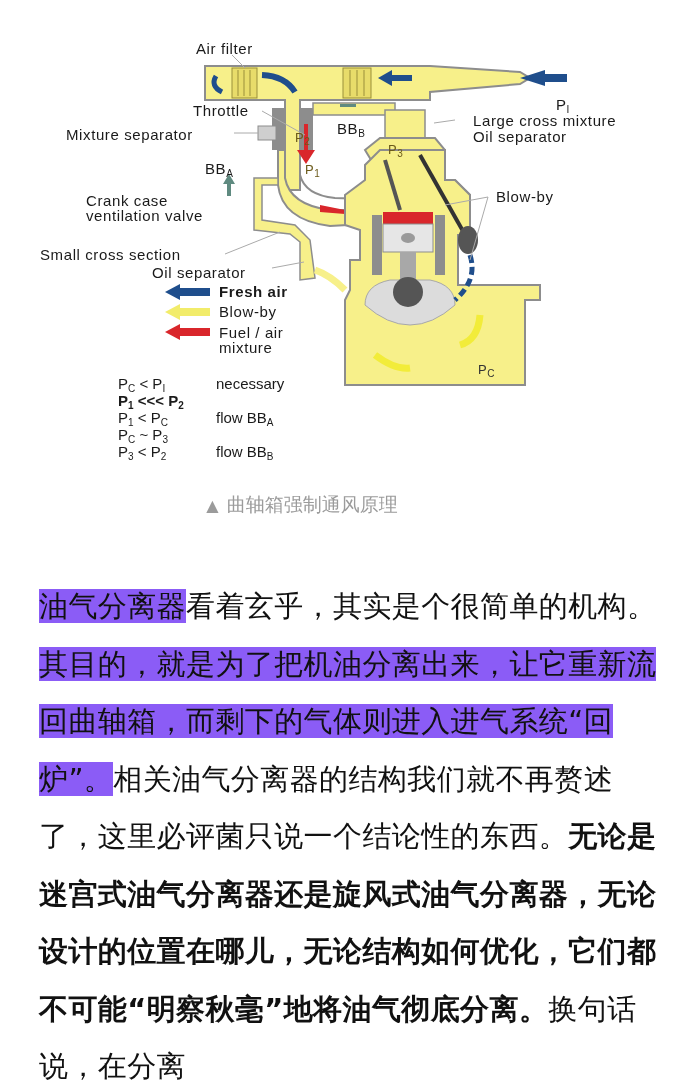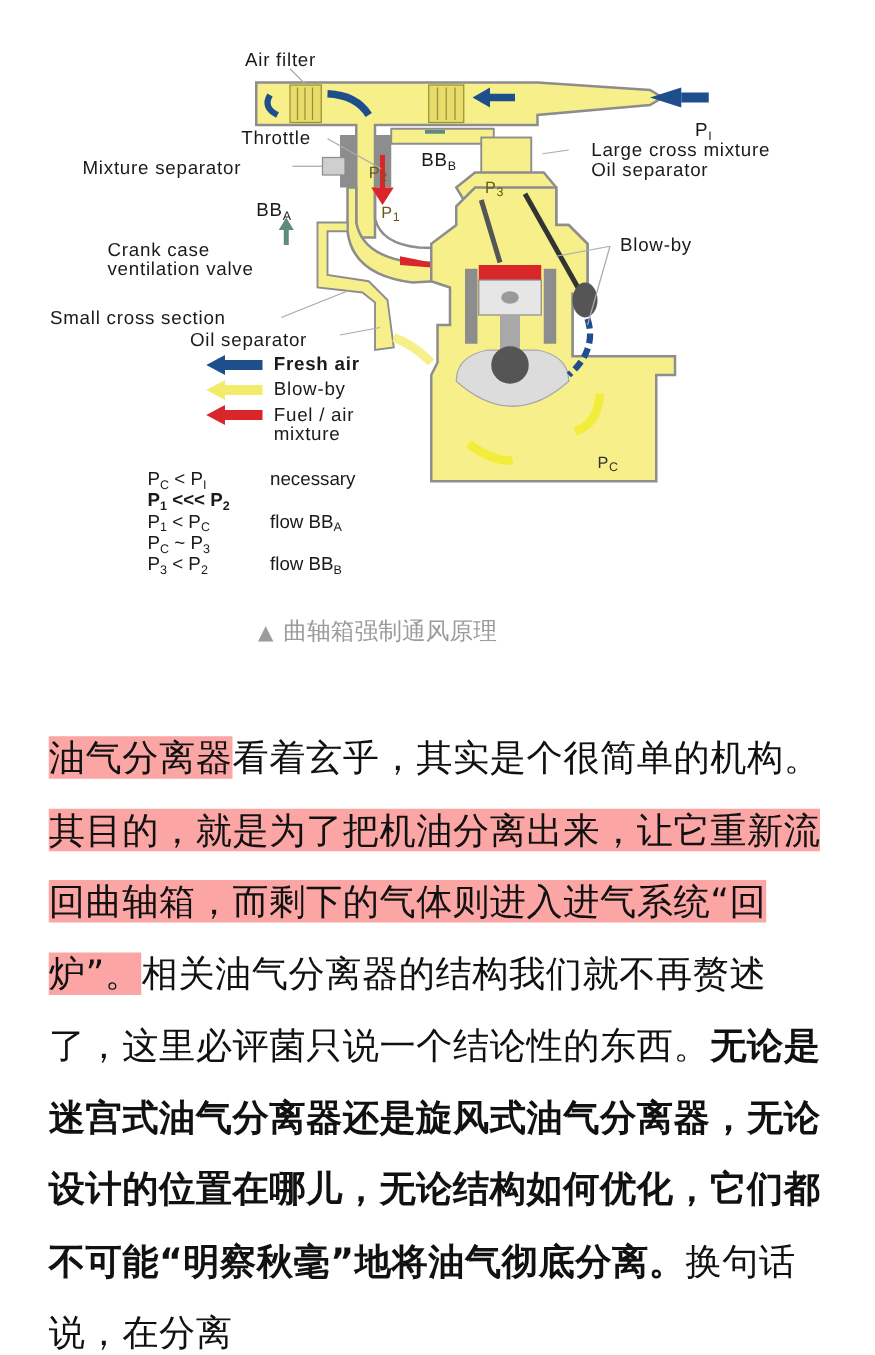--- a/index.html
+++ b/index.html
@@ -4,21 +4,21 @@
 <style>
   html, body { margin:0; padding:0; background:#ffffff; }
   body { width:700px; height:1084px; overflow:hidden; position:relative; font-family:"DejaVu Sans", sans-serif; }
   .figure { position:absolute; left:0; top:0; width:700px; height:480px; }
   .figure svg { position:absolute; left:0; top:0; }
   .lbl { position:absolute; font-family:"Liberation Sans", sans-serif; font-size:15px; color:#1a1a1a; white-space:nowrap; letter-spacing:0.6px; }
   .lbl sub { font-size:10px; vertical-align:-3px; }
   .caption { position:absolute; left:0; width:604px; top:492px; text-align:center; color:#9b9b9b; font-size:19px; }
   .caption .tri { font-size:16px; margin-right:8px; }
   .article { position:absolute; left:39px; top:578px; width:630px; font-size:29px; line-height:57.5px; color:#111; letter-spacing:0.4px; }
-  .hl { background:#fca5a5; }
+  .hl { background:#8b5cf6; }
   .b { font-weight:bold;margin-top:48px; }
   .eq { position:absolute; font-family:"Liberation Sans", sans-serif; font-size:15px; color:#1a1a1a; white-space:nowrap; line-height:17px; }
   .eq sub { font-size:10px; vertical-align:-3px; }
 </style>
 </head>
 <body>
 
 <div class="figure">
   <svg width="700" height="480" viewBox="0 0 700 480">
 

